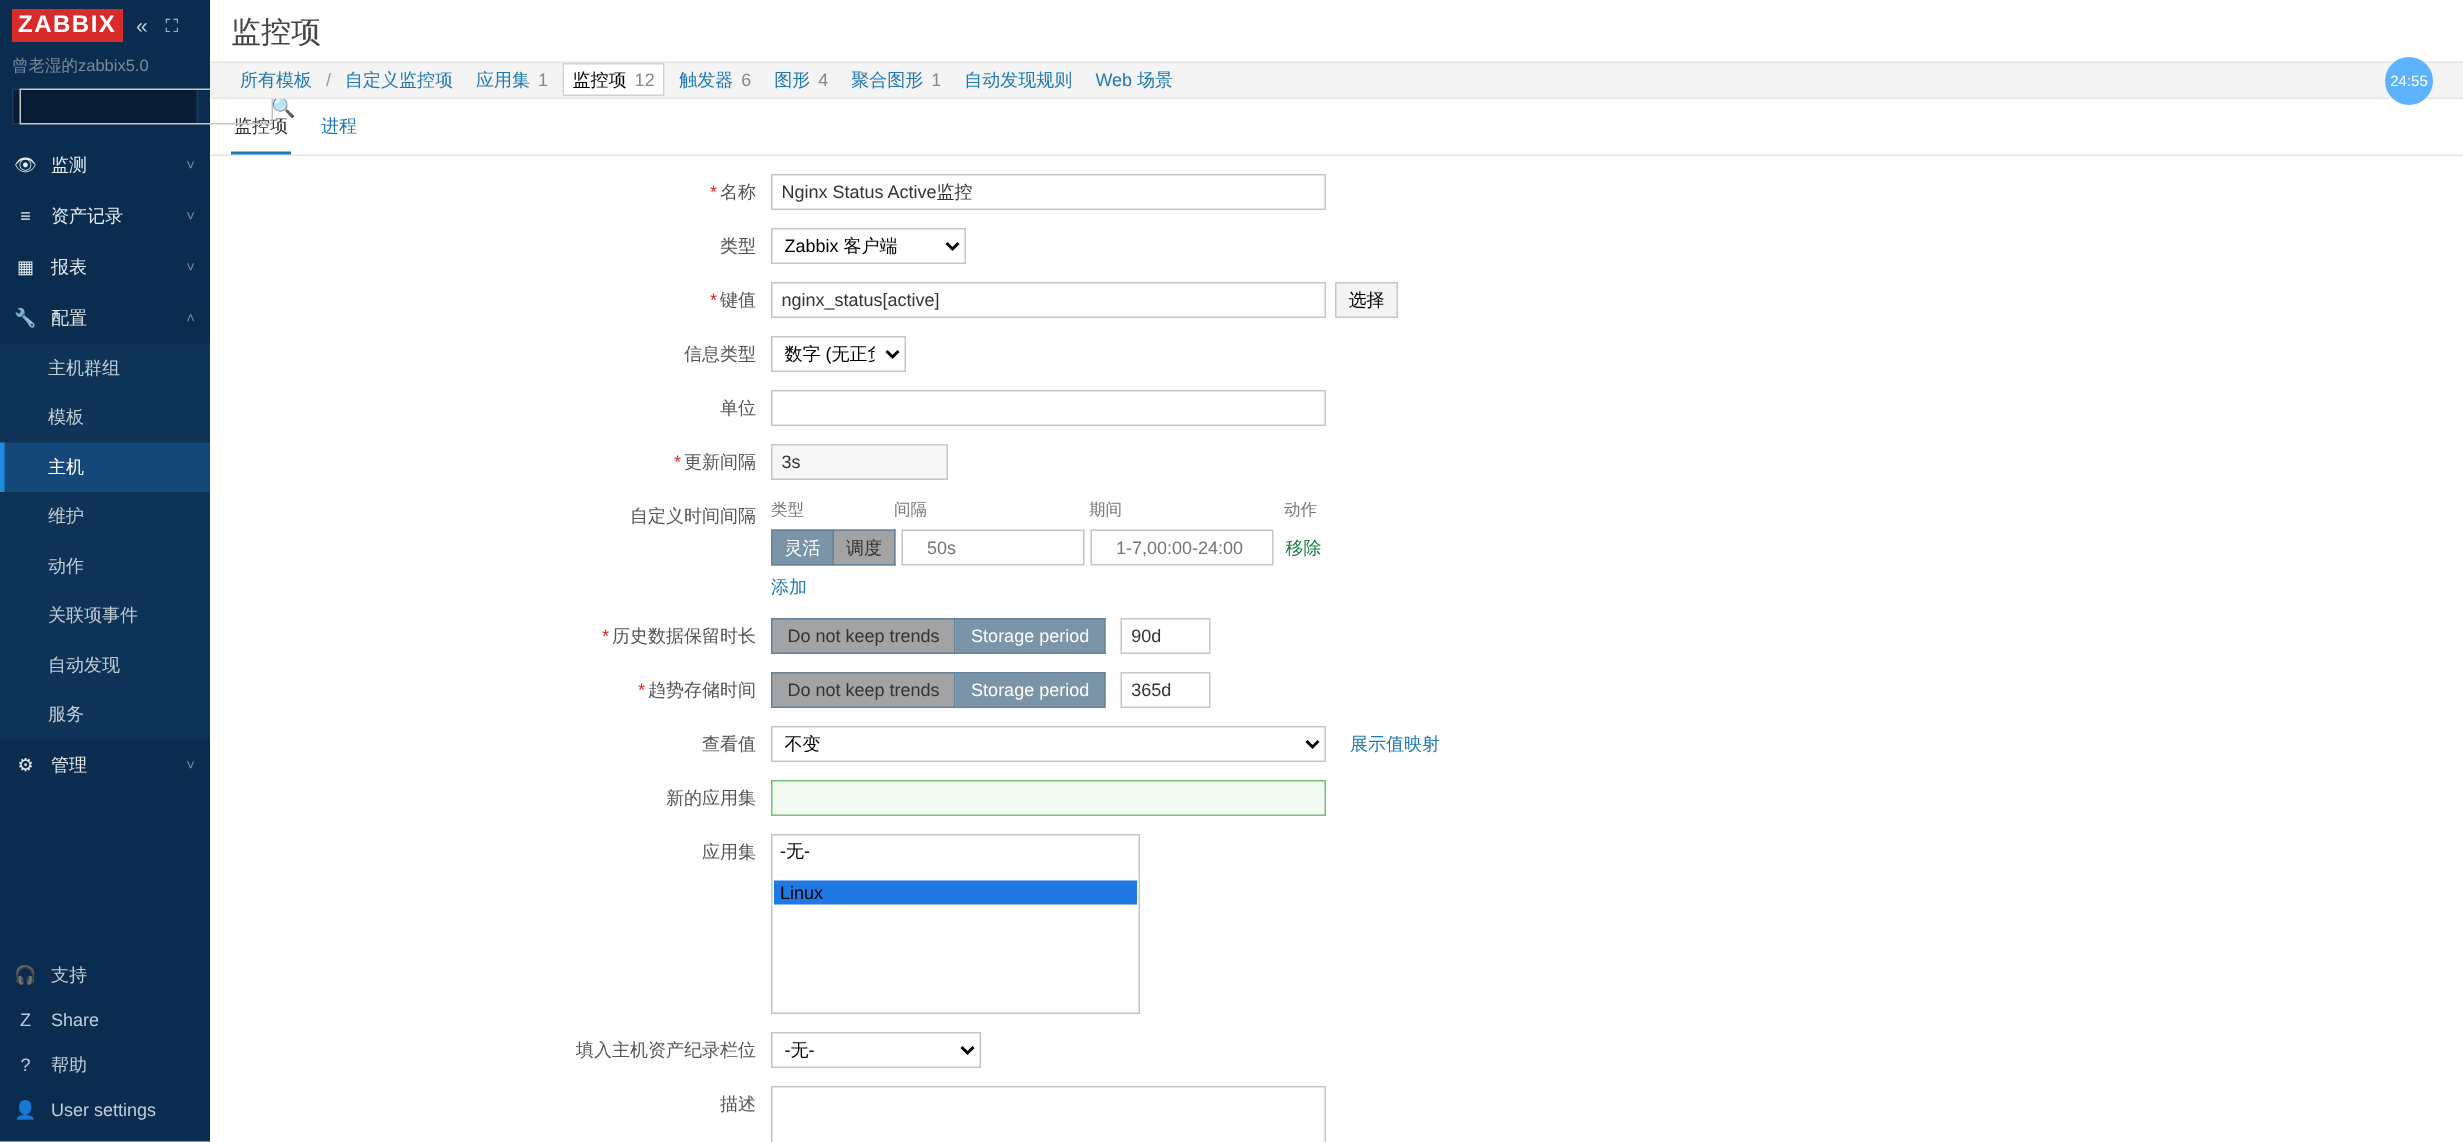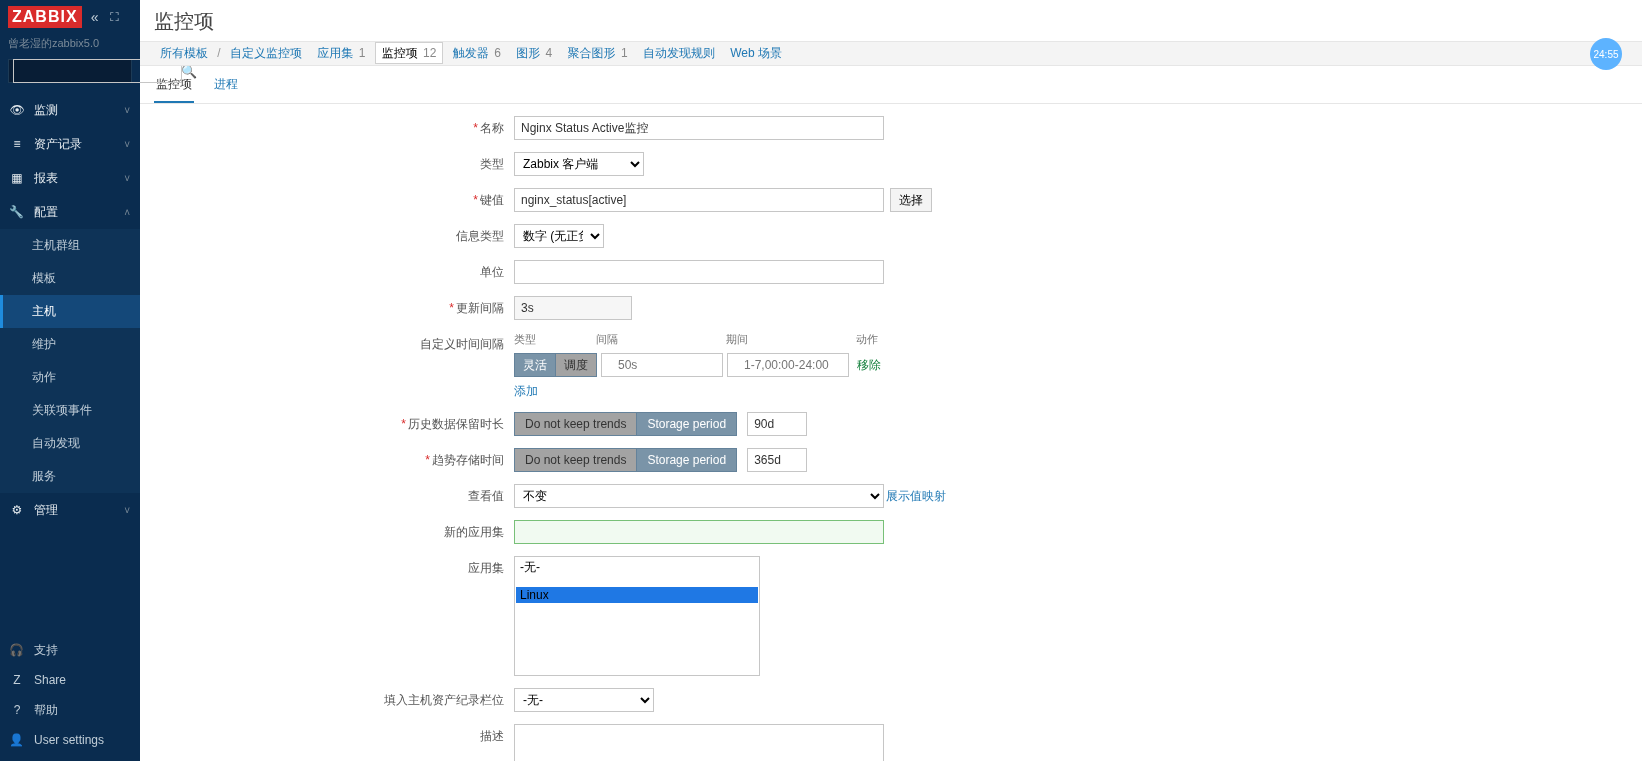--- a/index.html
+++ b/index.html
@@ -69,21 +69,21 @@
 .ci-row { display:flex; align-items:center;}
 .ci-row .seg button{padding:0 8px;}
 .ci-row input{margin-left:4px;padding-left:16px;}
 .link { color:#1F78B4; cursor:pointer;}
 .link-danger{color:#15803d;}
 
 .hist { display:flex; align-items:center;}
 .hist .seg { }
 .hist input { margin-left:4px;}
 
-.valuemap { display:flex; align-items:center; gap:2px;}
+.valuemap { display:flex; align-items:center; gap:16px;}
 .valuemap select{ width:370px;}
 
 .green-input { border:1px solid #78c078 !important; background:#f1faf1; }
 
 .apps { width:246px; height:120px; border:1px solid #c6c6c6; padding:1px; overflow:auto;}
 .apps .opt { padding:1px 4px; cursor:pointer;}
 .apps .opt.sel { background:#1F78E4; color:#000000;margin-top:10px;}
 
 textarea { width:370px; height:80px; border:1px solid #c6c6c6; padding:4px; resize:vertical;}
 </style>

